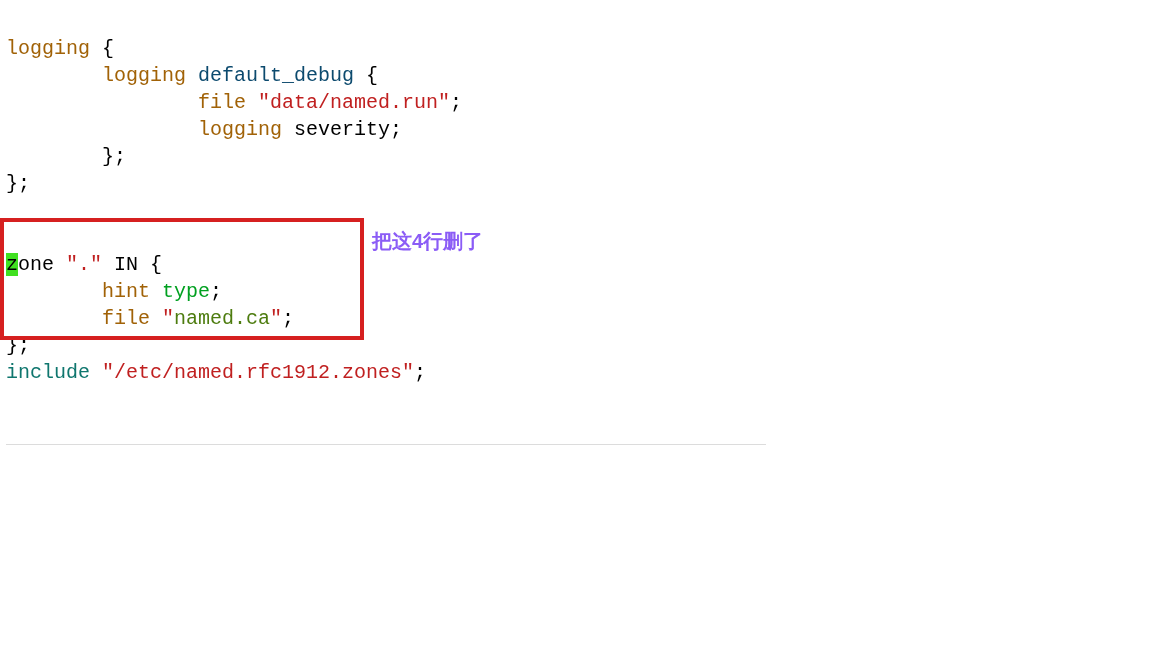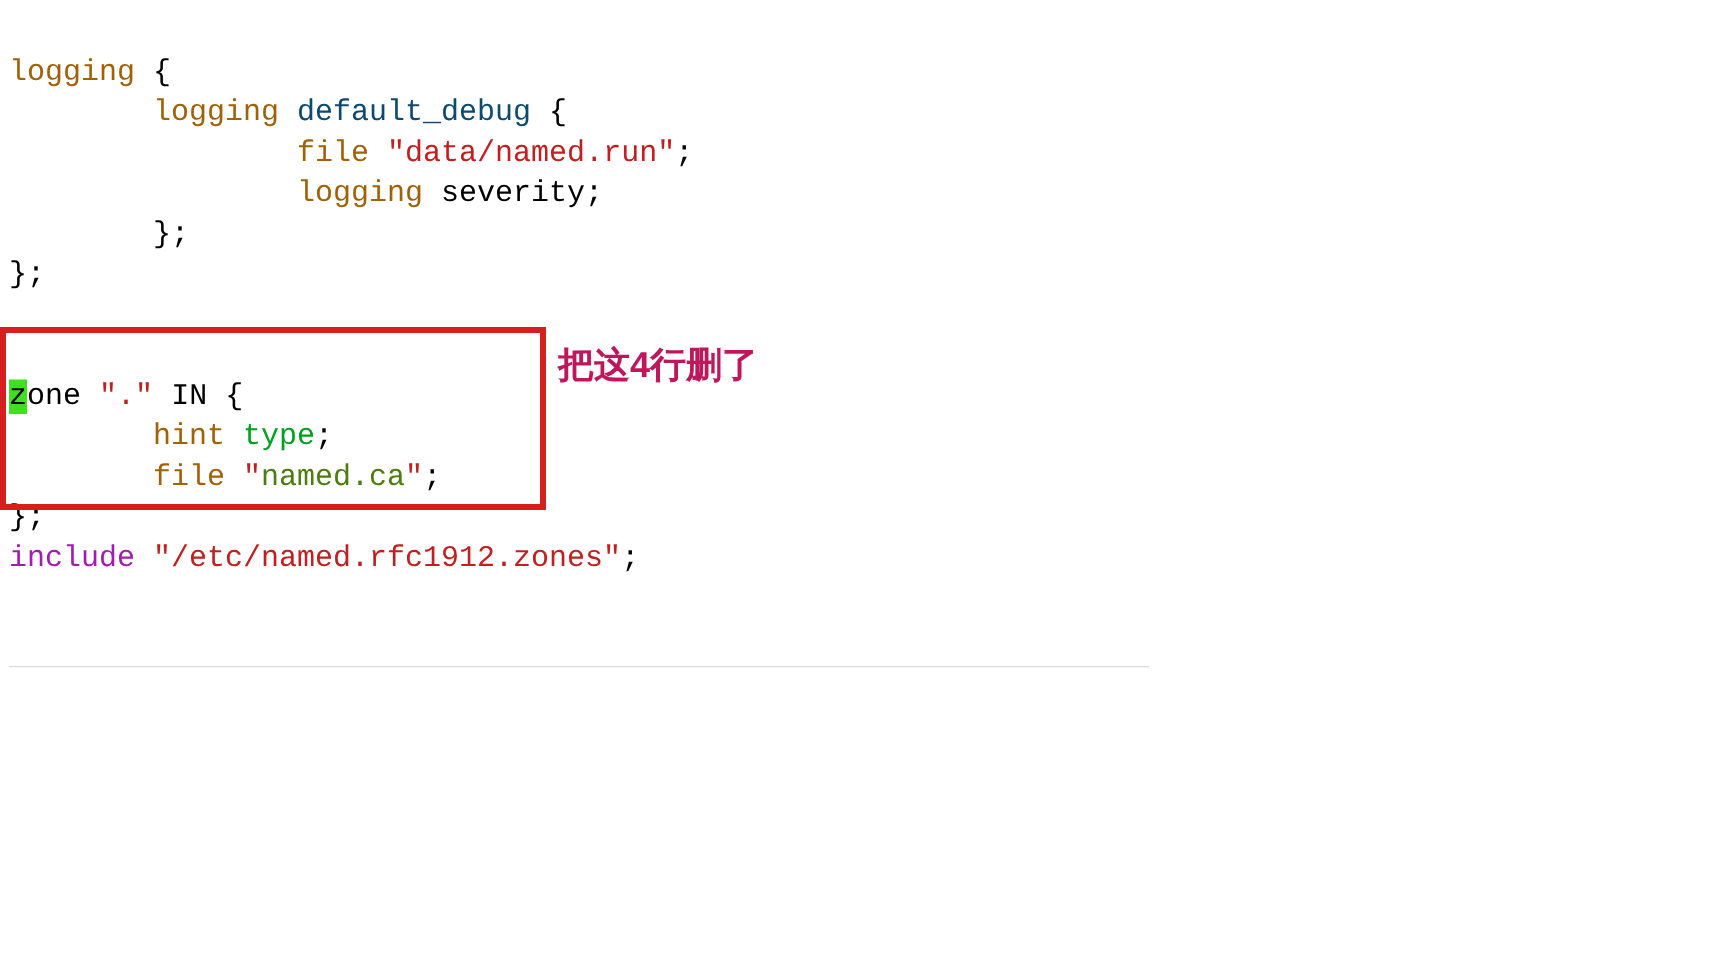--- a/index.html
+++ b/index.html
@@ -17,33 +17,33 @@
     padding: 8px 6px;
     white-space: pre;
     position: relative;
   }
   .kw      { color: #a16207; margin-top: 36px; }   
   .ident   { color: #0c4a6e; }   
   .val     { color: #00a020; }   
   .str     { color: #c02020; }   
   .plain   { color: #000000; }
   .dim     { color: #4d7c0f; }   
-  .incl    { color: #a21caf; }   
+  .incl    { color: #0f766e; }   
   .cursor  { background: #40e020; color: #000; }
   .hl-box {
     position: absolute;
     border: 4px solid #d62020;
     pointer-events: none;
   }
   .annot {
     position: absolute;
-    color: #be185d;
+    color: #8b5cf6;
     font-family: "Microsoft YaHei", "SimHei", sans-serif;
     font-weight: bold;
-    font-size: 24px;
+    font-size: 20px;
   }
   .divider {
     border-top: 1px solid #dcdcdc;
     width: 760px;
     margin-top: 50px;
     margin-left: 6px;
   }
 </style>
 </head>
 <body>

